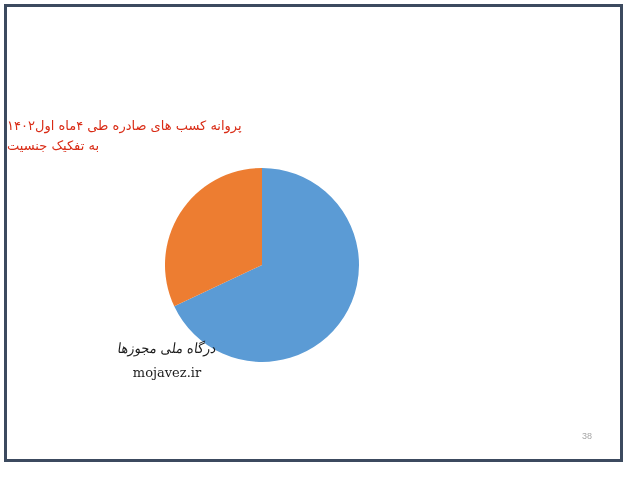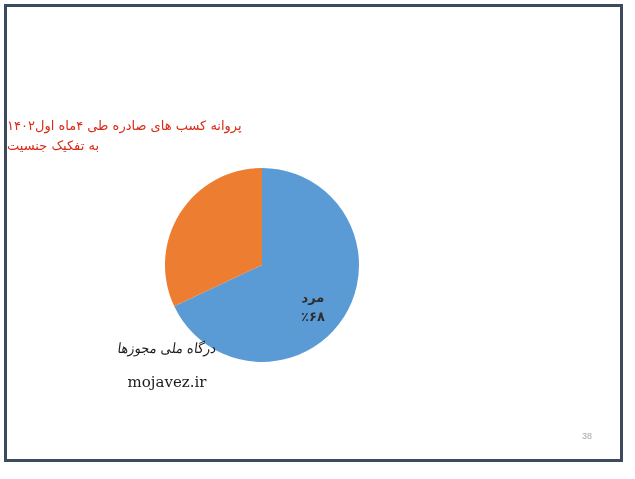--- a/index.html
+++ b/index.html
@@ -114,24 +114,24 @@
     font-size: 13px;
     color: #1b1b1b;
     font-weight: normal;
     transform: skewX(-8deg) scaleY(1.08);
     letter-spacing: -1px;
     white-space: nowrap;
   }
   #watermark-domain {
     display: block;
     font-family: "DejaVu Serif", "Liberation Serif", serif;
-    font-size: 15px;
+    font-size: 13px;
     color: #1b1b1b;
     direction: ltr;
-    margin-top: 17px;
+    margin-top: 9px;
     letter-spacing: 0px;
   }
 
   
   #page-number {
     position: absolute;
     right: 28px;
     bottom: 18px;
     font-family: "Liberation Sans", sans-serif;
     font-size: 9px;
@@ -153,24 +153,20 @@
     </div>
 
     <div id="pie-wrap">
       <svg id="pie-svg" viewBox="0 0 204 204">
 
         <path id="slice-male" d="M 102 102 L 14.23 143.30 A 97 97 0 1 0 102.00 5.00 Z" fill="#5b9bd5"></path>
 
         <path id="slice-female" d="M 102 102 L 102.00 5.00 A 97 97 0 0 0 14.23 143.30 Z" fill="#ed7d31"></path>
       </svg>
 
-      <div id="label-male" class="slice-label">
-        <span class="lname">مرد</span>
-        <span class="lval">٪۶۸</span>
-      </div>
 
     </div>
 
     <div id="watermark">
       <span id="watermark-script">درگاه ملی مجوزها</span>
       <span id="watermark-domain">mojavez.ir</span>
     </div>
 
     <div id="page-number">38</div>
 

